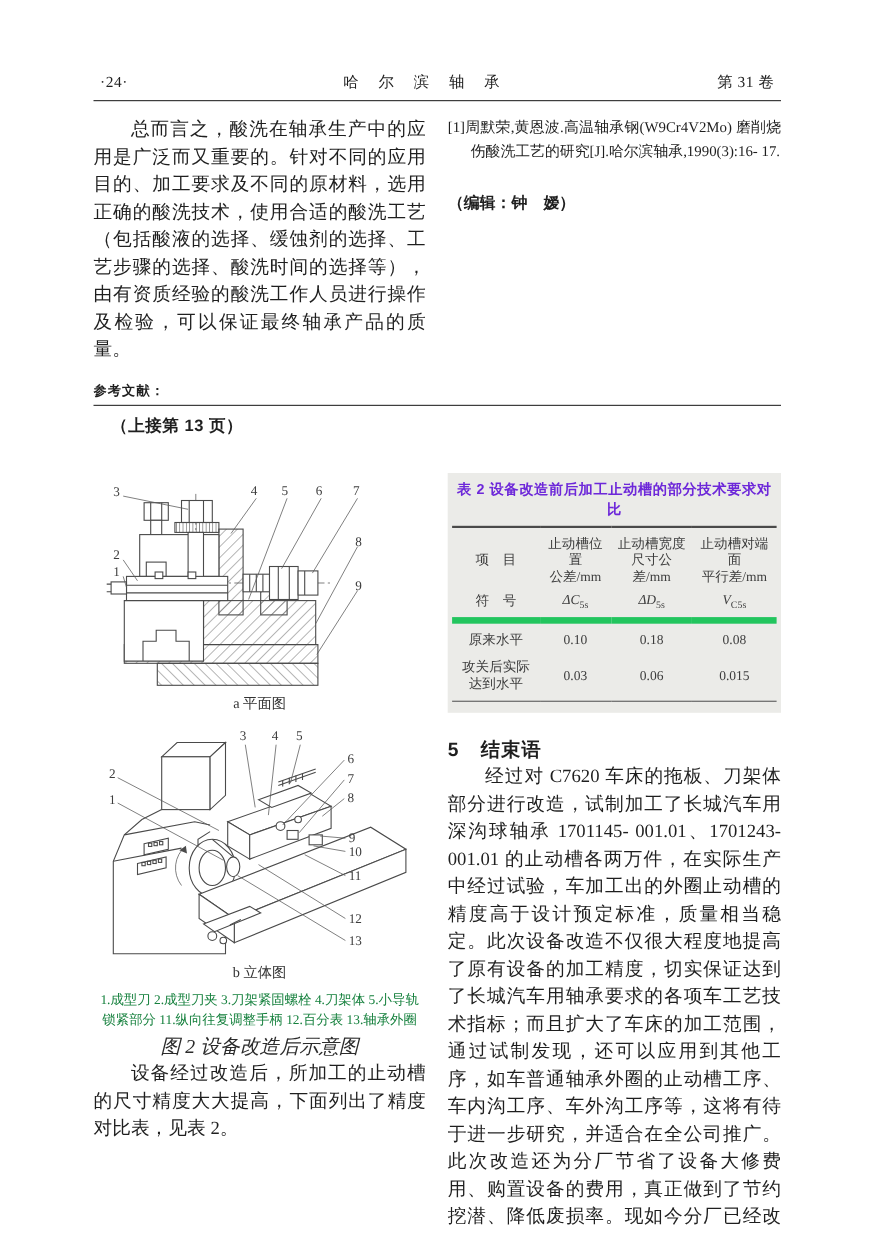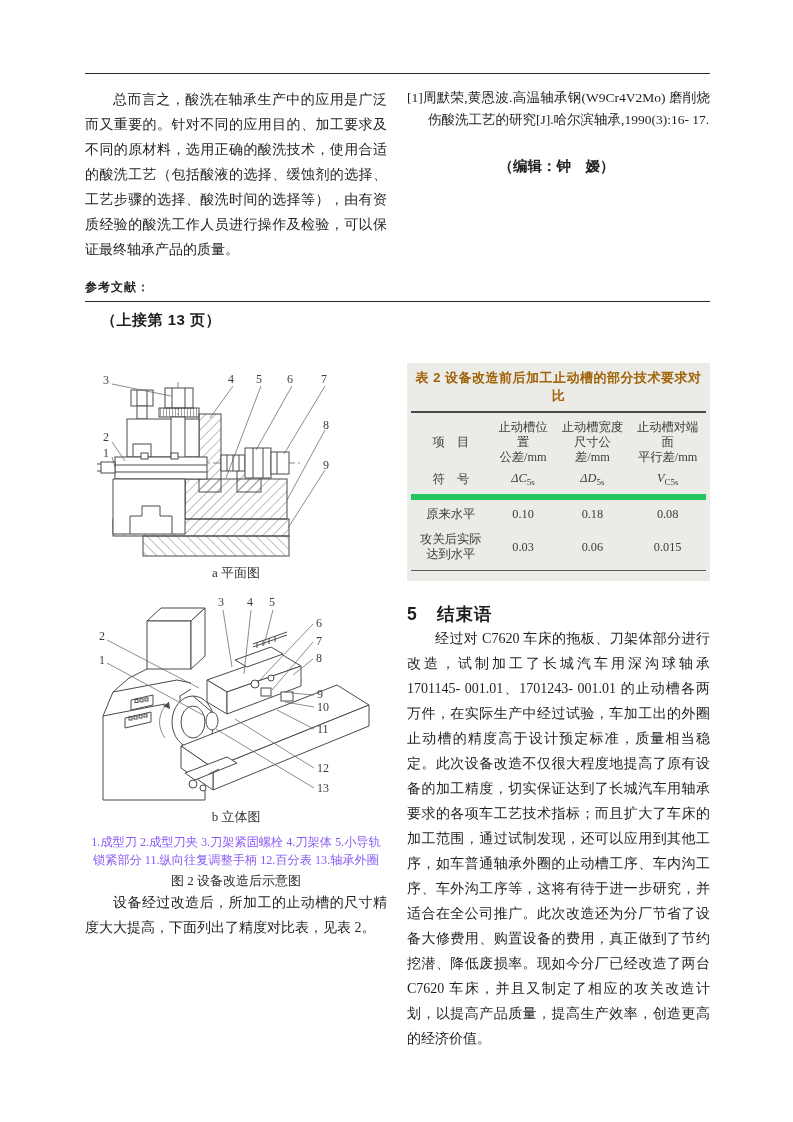--- a/index.html
+++ b/index.html
@@ -14,45 +14,45 @@
   .running-head{display:flex;justify-content:space-between;align-items:baseline;
     font-size:14px;letter-spacing:.5px;padding:0 6px;}
   .running-head .jtitle{letter-spacing:2px;}
   .headrule{border-bottom:1.5px solid #2a2a2a;margin-top:7px;}
 
   
   .two-col{display:flex;gap:20px;}
   .col-l{width:302px;flex:0 0 302px;}
   .col-r{width:303px;flex:0 0 303px;}
 
-  .body-text{font-size:14px;line-height:25px;text-align:justify;text-justify:inter-character;}
+  .body-text{font-size:17px;line-height:25px;text-align:justify;text-justify:inter-character;}
   .indent{text-indent:2em;}
 
   .sec1{margin-top:13px;min-height:210px;}
   .refs-heading{font-size:12px;margin-top:17px;letter-spacing:1px;}
   .reference{font-size:13.5px;line-height:22px;margin-top:21px;text-align:justify;
     padding-left:1.55em;text-indent:-1.55em;}
-  .editor-credit{font-size:14.5px;text-align:center;margin-top:26px;padding-right:4px;}
+  .editor-credit{font-size:14.5px;text-align:left;margin-top:26px;padding-right:4px;}
 
   .midrule{border-bottom:1.2px solid #2a2a2a;margin-top:4px;}
   .continued-note{font-size:15px;margin-top:9px;letter-spacing:.5px;margin-left:16px;}
 
   .sec2{margin-top:6px;}
   
   .figure svg{display:block;}
   .fig-a{margin-top:30px;}
   .fig-b{margin-top:6px;}
   .fig-caption{font-size:13px;text-align:center;color:#333;margin-top:2px;}
-  .legend{font-size:12.2px;line-height:17.5px;text-align:center;color:#8b5cf6;margin-top:8px;}
-  .fig-title{font-size:13px;text-align:center;margin-top:3px;color:#2b2b2b;}
+  .legend{font-size:12.2px;line-height:17.5px;text-align:center;color:#15803d;margin-top:8px;}
+  .fig-title{font-size:18px;text-align:center;margin-top:3px;color:#2b2b2b;font-style:italic;}
   .after-fig{margin-top:9px;}
 
   
   .tablewrap{background:#ebebe8;margin-top:27px;padding:6px 4px 10px 4px;color:#3c3c3c;}
-  .table-title{font-size:13px;text-align:center;letter-spacing:.5px;color:#a16207;}
+  .table-title{font-size:13px;text-align:center;letter-spacing:.5px;color:#6d28d9;}
   table.t2{width:100%;border-collapse:collapse;font-size:12.3px;margin-top:6px;}
   table.t2 th,table.t2 td{font-weight:normal;padding:3px 2px;text-align:center;vertical-align:middle;}
   table.t2 thead tr:first-child th{border-top:2.2px solid #4a4a4a;padding-top:7px;}
   table.t2 thead tr:last-child th{border-bottom:6px solid #22c55e;padding-bottom:6px;}
   table.t2 tbody tr:last-child td{border-bottom:1px solid #5a5a5a;padding-bottom:8px;}
   .colname{white-space:pre-line;line-height:15px;}
   .sym{margin-top:5px;font-style:italic;}
   .sym sub{font-size:9px;font-style:normal;}
   .rowlabel{white-space:pre-line;line-height:15px;}
   table.t2 tbody td{padding-top:7px;}
@@ -64,20 +64,25 @@
   .lineart{stroke:#4a4a4a;fill:none;stroke-width:1;}
   .lineartf{stroke:#4a4a4a;fill:#ffffff;stroke-width:1;}
   .callout{font-size:12px;fill:#3d3d3d;font-family:"Liberation Serif","DejaVu Serif",serif;}
   .leader{stroke:#5a5a5a;stroke-width:.7;fill:none;}
 </style>
 </head>
 <body>
 
 <div class="page">
 
+  <div class="running-head">
+    <span>·24·</span>
+    <span class="jtitle">哈　尔　滨　轴　承</span>
+    <span>第 31 卷</span>
+  </div>
   <div class="headrule"></div>
 
   <div class="two-col sec1">
     <div class="col-l">
       <p class="body-text indent" style="margin:0">总而言之，酸洗在轴承生产中的应用是广泛而又重要的。针对不同的应用目的、加工要求及不同的原材料，选用正确的酸洗技术，使用合适的酸洗工艺（包括酸液的选择、缓蚀剂的选择、工艺步骤的选择、酸洗时间的选择等），由有资质经验的酸洗工作人员进行操作及检验，可以保证最终轴承产品的质量。</p>
       <div class="refs-heading hei">参考文献：</div>
     </div>
     <div class="col-r">
       <p class="reference" style="margin:0">[1]周默荣,黄恩波.高温轴承钢(W9Cr4V2Mo) 磨削烧伤酸洗工艺的研究[J].哈尔滨轴承,1990(3):16- 17.</p>
       <div class="editor-credit hei">（编辑：钟　嫒）</div>

